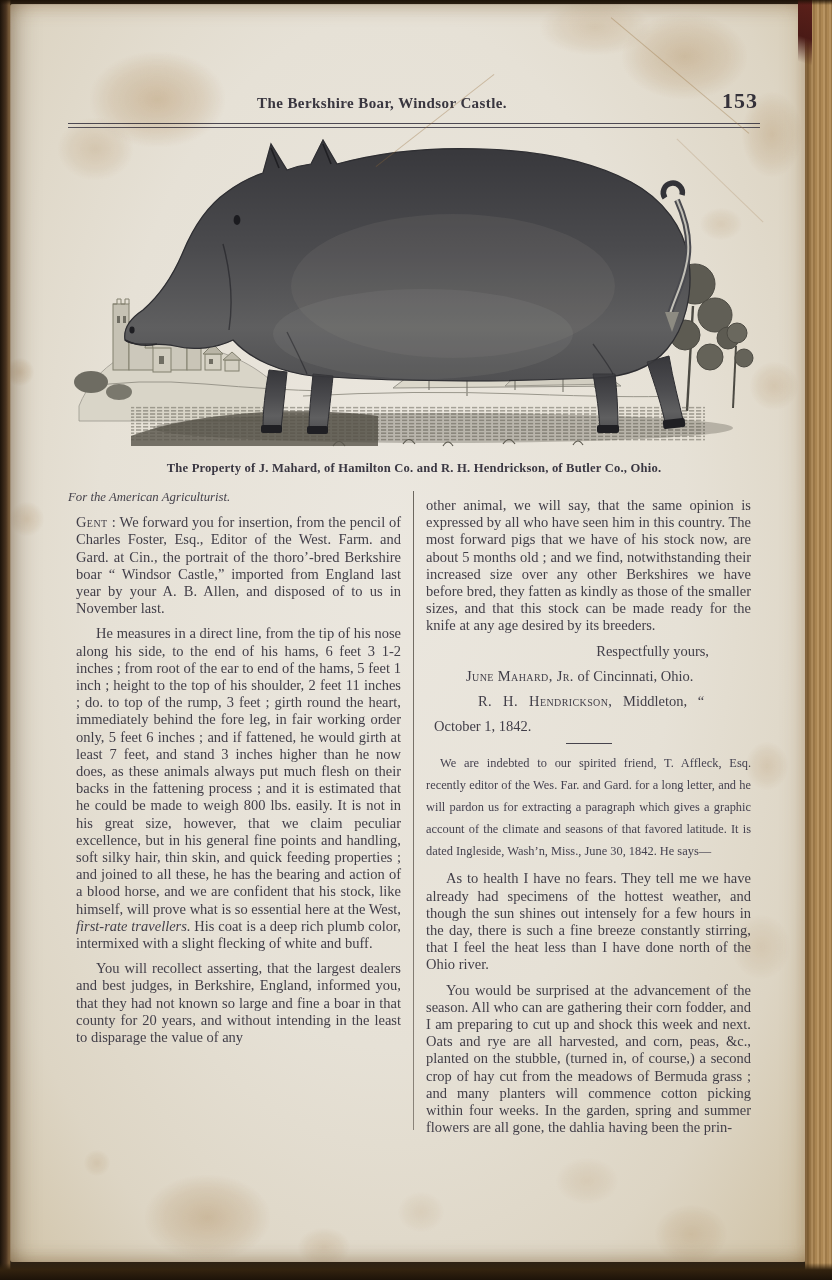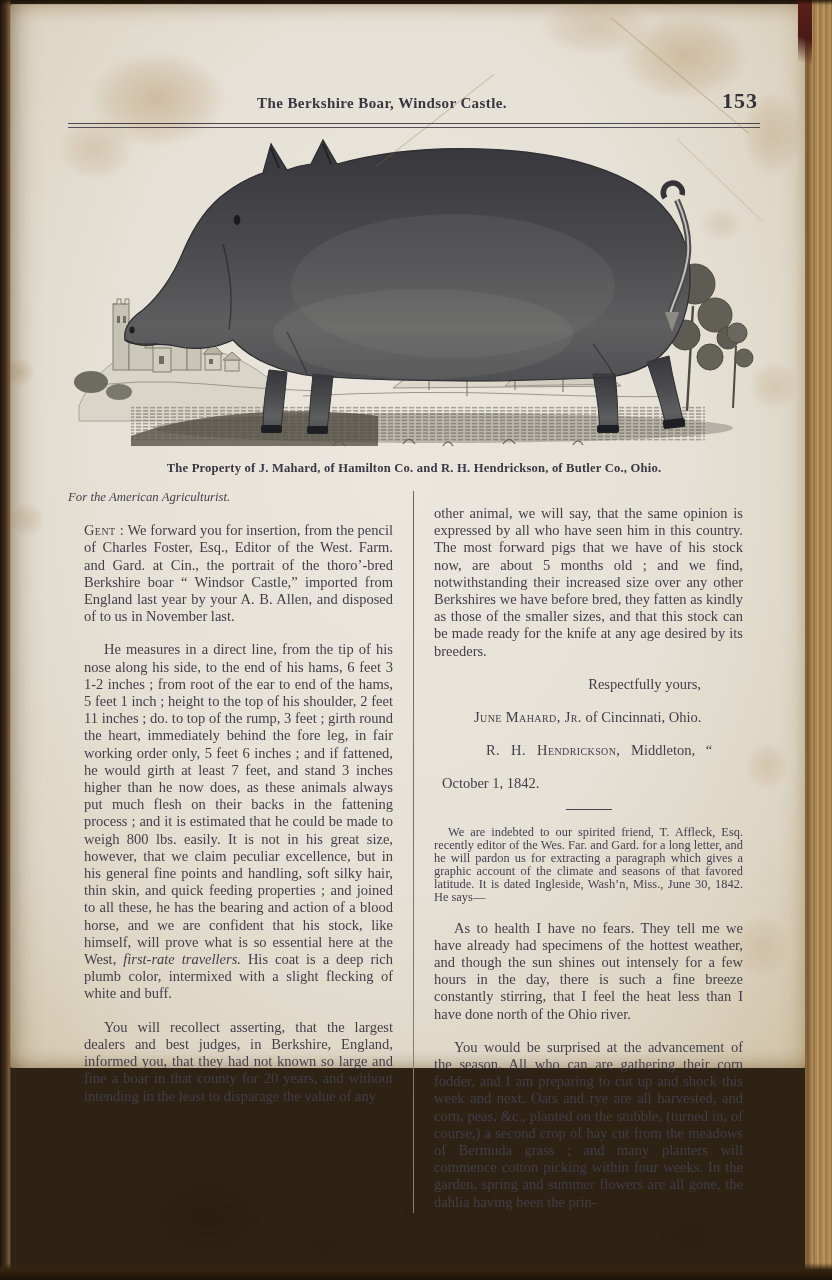--- a/index.html
+++ b/index.html
@@ -1,19 +1,19 @@
 <!DOCTYPE html>
 <html><head>
 <meta charset="utf-8">
 <style>
   html,body{margin:0;padding:0;background:#241a10;}
   .scan{position:relative;width:832px;height:1280px;overflow:hidden;background:#2e2214;
         font-family:"Liberation Serif","DejaVu Serif",serif;}
   
-  .page{position:absolute;left:10px;top:4px;width:796px;height:1064px;border-radius:3px;
+  .page{position:absolute;left:10px;top:4px;width:796px;height:1258px;border-radius:3px;
         background:
           radial-gradient(ellipse at 48% 42%, #ebe7df 0%, #e6e1d6 50%, #ddd5c4 78%, #cfc1a4 100%);
         box-shadow: inset 16px 0 26px -14px rgba(70,45,20,.5),
                     inset -14px 0 22px -12px rgba(140,100,50,.38),
                     inset 0 14px 20px -12px rgba(150,110,55,.30),
                     inset 0 -12px 18px -10px rgba(120,85,40,.35);}
   
   .edge-left{position:absolute;left:0;top:0;width:11px;height:1280px;z-index:6;
         background:linear-gradient(90deg,#1c130a 0%,#4a3420 55%,#7c5f3c 85%,rgba(124,95,60,0) 100%);}
   .edge-right{position:absolute;right:0;top:0;width:27px;height:1280px;z-index:6;
@@ -37,32 +37,32 @@
         font-weight:bold;font-size:15px;letter-spacing:.4px;color:#39363f;}
   .page-number{position:absolute;right:2px;top:0;font-weight:bold;font-size:22px;letter-spacing:1px;color:#34313a;}
   .double-rule{margin-top:5px;height:3px;border-top:1.6px solid #4c4852;border-bottom:1px solid #55515a;}
   figure{margin:6px 0 0 0;padding:0;width:692px;}
   figure svg{display:block;margin:0 auto;}
   figcaption{margin-top:9px;text-align:center;font-weight:bold;font-size:12.6px;
         letter-spacing:.2px;color:#3a3742;}
   .columns{margin-top:13px;display:flex;align-items:stretch;}
   .col{width:341px;flex:none;font-size:14.5px;line-height:17.2px;text-align:justify;color:#413e48;}
   .col-divider{flex:none;width:1px;background:linear-gradient(180deg,#6b665e,#8a8379);margin:2px 4px 14px 4px;}
-  .col p{margin:16px;text-indent:20px;}
+  .col p{margin:8px;text-indent:20px;}
   .col p.noindent{text-indent:0;}
   .byline{font-style:italic;font-size:12.8px;text-align:left;padding-right:16px;
         margin-bottom:3px;color:#45424b;}
   .sc{font-variant:small-caps;letter-spacing:.4px;}
   .closing{text-indent:0 !important;text-align:right;padding-right:42px;}
   .sig{text-indent:0 !important;}
   .sig1{padding-left:40px;}
   .sig2{padding-left:52px;word-spacing:7px;}
   .dateline{text-indent:0 !important;padding-left:8px;}
   .sep-dash{width:46px;border-top:1.8px solid #46434c;margin:7px auto 7px auto;}
-  .note{font-size:12.4px;line-height:13px;text-indent:14px;margin-bottom:5px !important;
+  .note{font-size:12.4px;line-height:22px;text-indent:14px;margin-bottom:5px !important;
         color:#454250;}
 </style>
 </head>
 <body>
 
 <div class="scan">
   <div class="page">
 
     <div class="content">
       <div class="hdr">

